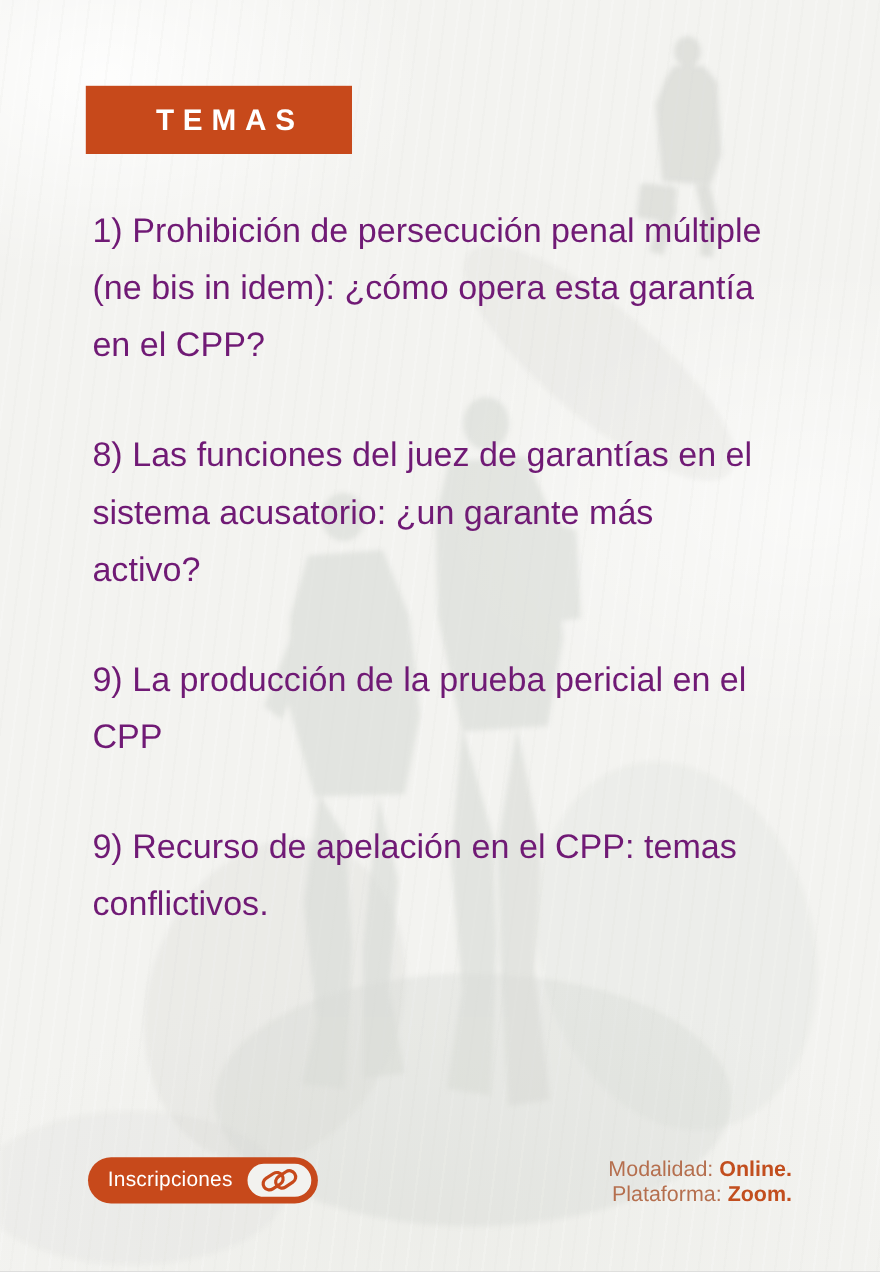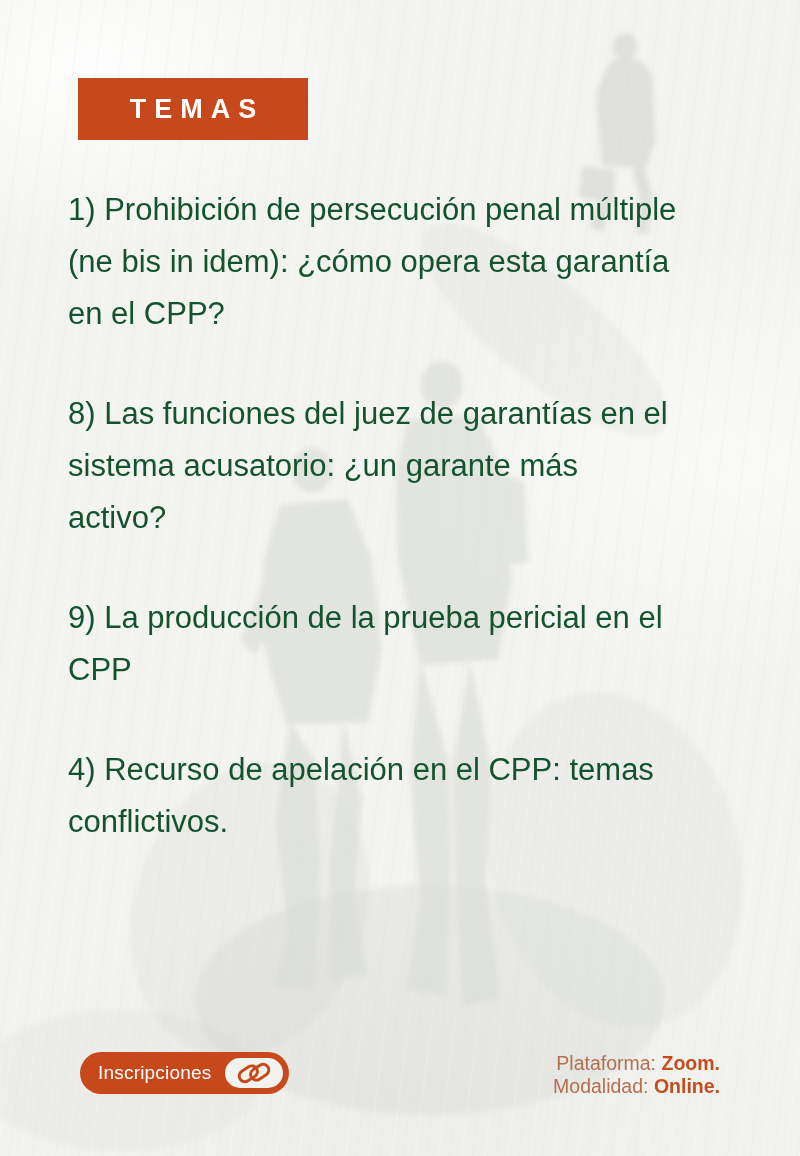--- a/index.html
+++ b/index.html
@@ -28,25 +28,25 @@
     opacity:.5;pointer-events:none;
   }
   .silhouettes{position:absolute;inset:0;filter:blur(2.5px);pointer-events:none;}
 
   .temas-badge{
     position:absolute;left:78px;top:78px;
     width:230px;height:62px;
     background:#c7491b;
     display:flex;align-items:center;justify-content:center;
     color:#ffffff;font-size:27px;font-weight:bold;
-    letter-spacing:8px;text-indent:8px;
+    letter-spacing:8px;text-indent:8px;padding-left:12px;
   }
   .topics{
-    position:absolute;left:68px;top:184px;width:612px;
-    color:#14532d;
+    position:absolute;left:84px;top:184px;width:612px;
+    color:#701a75;
   }
   .topics p{
     margin:0 0 48px 0;
     font-size:31px;line-height:52px;font-weight:400;
   }
   .footer-button{
     position:absolute;left:80px;top:1052px;
     height:42px;border-radius:22px;
     background:#c7491b;
     display:flex;align-items:center;
@@ -113,35 +113,35 @@
       <path d="M344 724 L362 800 L354 900 L368 976 L330 980 L330 860 Z"></path>
     </g>
   </svg>
 
   <div class="temas-badge">TEMAS</div>
 
   <div class="topics">
     <p>1) Prohibición de persecución penal múltiple (ne bis in idem): ¿cómo opera esta garantía en el CPP?</p>
     <p>8) Las funciones del juez de garantías en el sistema acusatorio: ¿un garante más activo?</p>
     <p>9) La producción de la prueba pericial en el CPP</p>
-    <p>4) Recurso de apelación en el CPP: temas conflictivos.</p>
+    <p>9) Recurso de apelación en el CPP: temas conflictivos.</p>
   </div>
 
   <button class="footer-button">
     <span class="label">Inscripciones</span>
     <span class="link-capsule">
       <svg width="40" height="26" viewBox="0 0 48 32" xmlns="http://www.w3.org/2000/svg" fill="none" stroke="#c7491b" stroke-width="3.6">
         <rect x="5" y="10" width="24" height="14" rx="7" transform="rotate(-33 17 17)"></rect>
         <rect x="19" y="8" width="24" height="14" rx="7" transform="rotate(-33 31 15)"></rect>
       </svg>
     </span>
   </button>
 
   <div class="footer-meta">
     <div>
-      <span class="lbl">Plataforma:</span><span class="val">Zoom.</span>
+      <span class="lbl">Modalidad:</span><span class="val">Online.</span>
     </div>
     <div>
-      <span class="lbl">Modalidad:</span><span class="val">Online.</span>
+      <span class="lbl">Plataforma:</span><span class="val">Zoom.</span>
     </div>
   </div>
 
 </div>
 
 </body></html>

